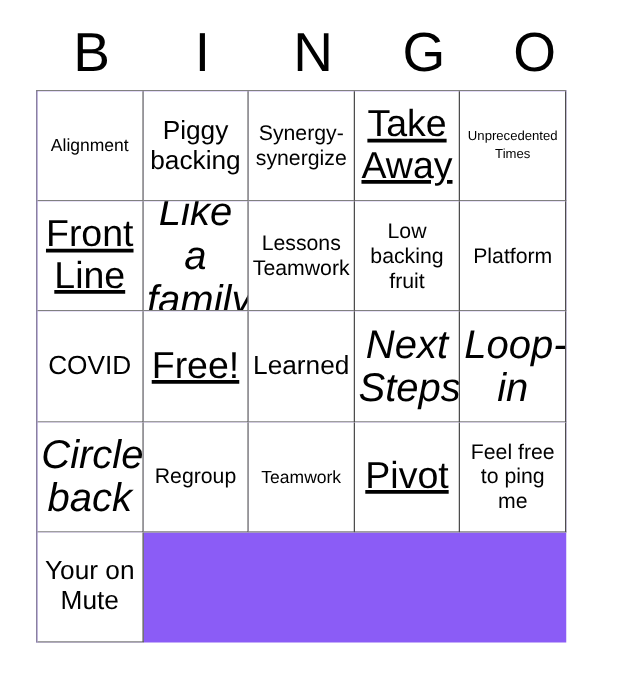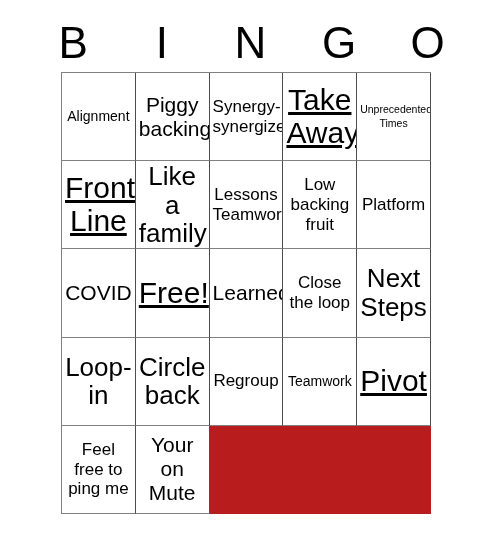--- a/index.html
+++ b/index.html
@@ -42,30 +42,29 @@
     font-weight: 400;
     letter-spacing: 0;
     color: #000000;
   }
 
   
   #bingo-grid {
     position: absolute;
     left: 29px;
     top: 72px;
-    width: 370px;
+    width: 424px;
     height: 442px;
     display: grid;
     grid-template-columns: repeat(5, 1fr);
     grid-template-rows: repeat(5, 1fr);
     border-top: 1px solid #808080;
     border-left: 1px solid #808080;
     box-sizing: border-box;
-    background: #b91c1c;
-    margin-left: 32px;
+    background: #8b5cf6;
   }
   .bingo-cell {
     border-right: 1px solid #4d4d4d;
     border-bottom: 1px solid #808080;
     box-sizing: border-box;
     display: flex;
     align-items: center;
     justify-content: center;
     text-align: center;
     padding: 2px 3px;
@@ -78,21 +77,21 @@
     line-height: 1.12;
     word-break: normal;
     hyphens: none;
   }
 
   
   .fs-xs   { font-size: 10.5px; line-height: 1.25; }
   .fs-sm   { font-size: 14px;   line-height: 1.2;  }
   .fs-md   { font-size: 17px;   line-height: 1.16; }
   .fs-lg   { font-size: 21px;   line-height: 1.14; }
-  .fs-xl   { font-size: 26px;   line-height: 1.1;  }
+  .fs-xl   { font-size: 32px;   line-height: 1.1; font-style: italic;  }
   .fs-xxl  { font-size: 30px;   line-height: 1.08; text-decoration: underline; }
 </style>
 </head>
 <body>
 
 <div id="bingo-card">
 
   <div id="bingo-header">
     <div class="header-letter">B</div>
     <div class="header-letter">I</div>
@@ -139,23 +138,20 @@
         <span class="cell-text fs-lg">COVID</span>
       </div>
     <div class="bingo-cell">
         <span class="cell-text fs-xxl">Free!</span>
       </div>
     <div class="bingo-cell">
         <span class="cell-text fs-lg">Learned</span>
       </div>
 
     <div class="bingo-cell">
-        <span class="cell-text fs-md">Close the loop</span>
-      </div>
-    <div class="bingo-cell">
         <span class="cell-text fs-xl">Next Steps</span>
       </div>
     <div class="bingo-cell">
         <span class="cell-text fs-xl">Loop-in</span>
       </div>
     <div class="bingo-cell">
         <span class="cell-text fs-xl">Circle back</span>
       </div>
 
     <div class="bingo-cell">

